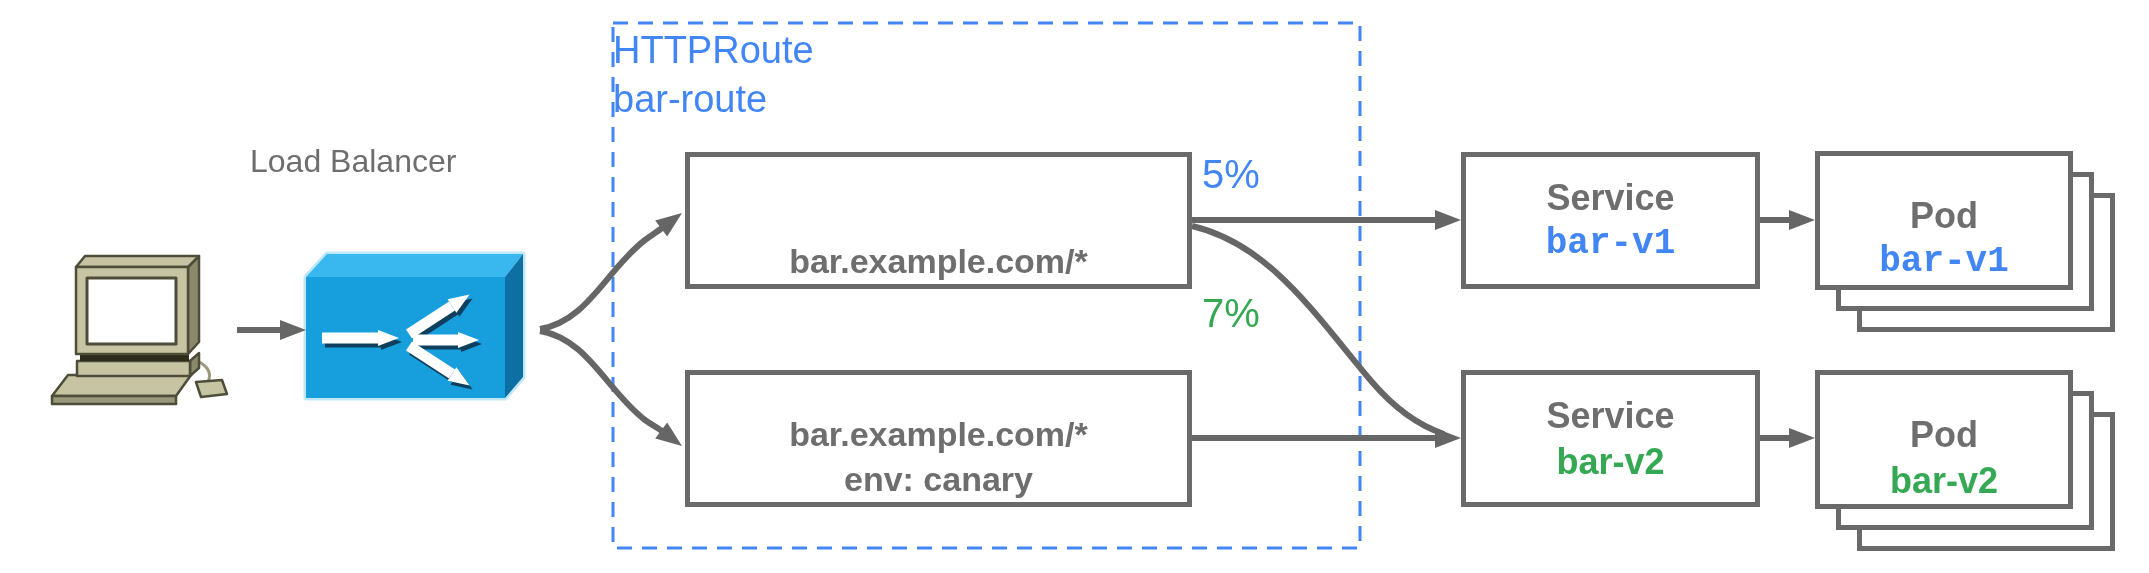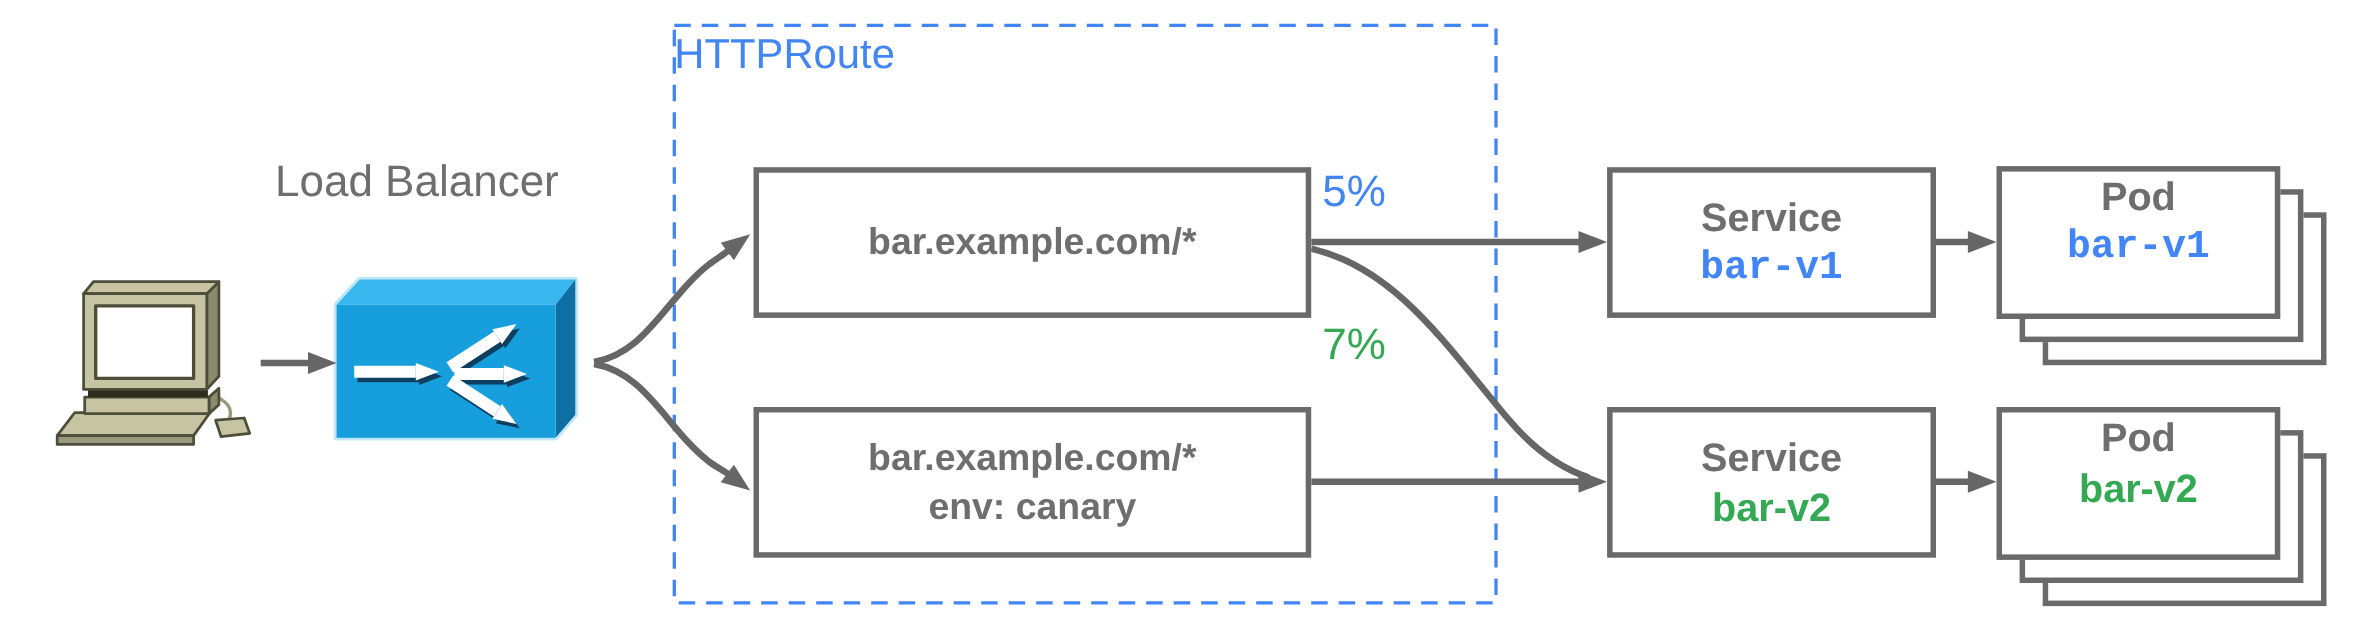--- a/index.html
+++ b/index.html
@@ -9,48 +9,48 @@
     --box-border:#6A6A6A;
     --arrow:#666666;
   }
   html,body{margin:0;padding:0;background:#fff;}
   .canvas{
     position:relative;width:2149px;height:573px;background:#ffffff;overflow:hidden;
     font-family:"Liberation Sans",sans-serif;
   }
   svg.overlay{position:absolute;left:0;top:0;width:2149px;height:573px;}
   .lbl{position:absolute;text-align:left;font-weight:normal;white-space:nowrap;}
-  .lb-label{left:250px;top:143px;width:330px;font-size:40px;color:var(--gray-text);}
+  .lb-label{left:250px;top:143px;width:330px;font-size:32px;color:var(--gray-text);}
   .route-title{left:613px;top:26px;width:747px;font-size:38px;line-height:49px;color:var(--blue);}
   .pct{width:110px;font-size:40px;}
   .pct-90{left:1202px;top:152px;color:var(--blue);}
   .pct-10{left:1202px;top:291px;color:var(--green);}
   .node{
     position:absolute;box-sizing:border-box;background:#fff;
     border:5px solid var(--box-border);
     display:flex;flex-direction:column;align-items:center;justify-content:center;
     font-weight:bold;color:var(--gray-text);text-align:center;
   }
-  .route-box{left:685px;width:507px;height:137px;font-size:34px;line-height:45px;}
+  .route-box{left:685px;width:507px;height:137px;font-size:34px;line-height:45px;justify-content:flex-end;}
   .route-box.r1{top:152px;}
   .route-box.r2{top:370px;}
   .svc-box{left:1461px;width:299px;height:137px;font-size:36px;line-height:46px;}
   .svc-box.s1{top:152px;}
   .svc-box.s2{top:370px;}
   .pod-stack{position:absolute;left:1815px;width:300px;height:181px;}
   .pod-stack.p1{top:151px;}
   .pod-stack.p2{top:370px;}
   .pod-card{
     position:absolute;box-sizing:border-box;background:#fff;border:5px solid var(--box-border);
     width:258px;height:139px;
   }
   .pod-card.c3{left:42px;top:42px;}
   .pod-card.c2{left:21px;top:21px;}
   .pod-card.main{
-    left:0;top:0;display:flex;flex-direction:column;align-items:center;justify-content:flex-start;
+    left:0;top:0;display:flex;flex-direction:column;align-items:center;justify-content:flex-end;
     font-weight:bold;color:var(--gray-text);font-size:36px;line-height:46px;
   }
   .name-blue{color:var(--blue);font-family:Liberation Mono, monospace;}
   .name-green{color:var(--green);}
   .dashed-rect{fill:none;stroke:var(--blue);stroke-width:3;stroke-dasharray:15 10;}
   .conn{fill:none;stroke:var(--arrow);stroke-width:6;}
 </style>
 </head>
 <body>
 
@@ -111,20 +111,21 @@
     <path class="conn" d="M1192 226 C1270 244 1316 316 1372 382 C1396 410 1420 426 1444 434"></path>
     <path class="conn" d="M1192 438 L1436 438" marker-end="url(#ah)"></path>
     <path class="conn" d="M1760 220 L1790 220" marker-end="url(#ah)"></path>
     <path class="conn" d="M1760 438 L1790 438" marker-end="url(#ah)"></path>
   </svg>
 
   <div class="lbl lb-label">Load Balancer</div>
 
   <div class="lbl route-title">
     <div>HTTPRoute</div>
+    <div>bar-route</div>
   </div>
 
   <div class="lbl pct pct-90">5%</div>
   <div class="lbl pct pct-10">7%</div>
 
   <div class="node route-box r1">
     <div>bar.example.com/*</div>
   </div>
   <div class="node route-box r2">
     <div>bar.example.com/*</div>

